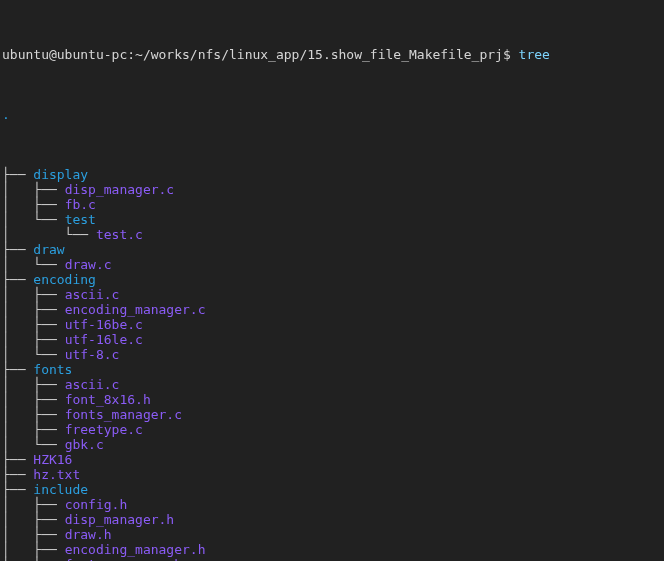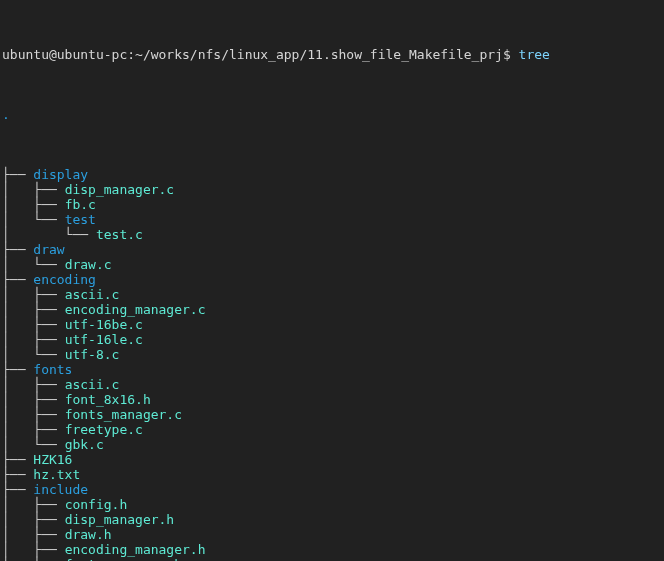--- a/index.html
+++ b/index.html
@@ -32,29 +32,29 @@
   .line {
     height: 15px;
     white-space: pre;
     font-size: 13px;
     line-height: 15px;
   }
 
   .prompt       { color: #d6d6d6; }
   .cmd          { color: #7dd3fc; }
   .dir          { color: #2b9fdf; }
-  .file         { color: #5eead4; }
+  .file         { color: #8b5cf6; }
   .branch       { color: #c6c6c6; }
 </style>
 </head>
 <body>
 
 <div id="terminal">
 
-  <div class="line"><span class="prompt">ubuntu@ubuntu-pc:~/works/nfs/linux_app/11.show_file_Makefile_prj$ </span><span class="cmd">tree</span></div>
+  <div class="line"><span class="prompt">ubuntu@ubuntu-pc:~/works/nfs/linux_app/15.show_file_Makefile_prj$ </span><span class="cmd">tree</span></div>
 
   <div class="line"><span class="dir">.</span></div>
 
   <div id="tree-output"><div class="line"><span class="branch">├── </span><span class="dir">display</span></div><div class="line"><span class="branch">│   ├── </span><span class="file">disp_manager.c</span></div><div class="line"><span class="branch">│   ├── </span><span class="file">fb.c</span></div><div class="line"><span class="branch">│   └── </span><span class="dir">test</span></div><div class="line"><span class="branch">│       └── </span><span class="file">test.c</span></div><div class="line"><span class="branch">├── </span><span class="dir">draw</span></div><div class="line"><span class="branch">│   └── </span><span class="file">draw.c</span></div><div class="line"><span class="branch">├── </span><span class="dir">encoding</span></div><div class="line"><span class="branch">│   ├── </span><span class="file">ascii.c</span></div><div class="line"><span class="branch">│   ├── </span><span class="file">encoding_manager.c</span></div><div class="line"><span class="branch">│   ├── </span><span class="file">utf-16be.c</span></div><div class="line"><span class="branch">│   ├── </span><span class="file">utf-16le.c</span></div><div class="line"><span class="branch">│   └── </span><span class="file">utf-8.c</span></div><div class="line"><span class="branch">├── </span><span class="dir">fonts</span></div><div class="line"><span class="branch">│   ├── </span><span class="file">ascii.c</span></div><div class="line"><span class="branch">│   ├── </span><span class="file">font_8x16.h</span></div><div class="line"><span class="branch">│   ├── </span><span class="file">fonts_manager.c</span></div><div class="line"><span class="branch">│   ├── </span><span class="file">freetype.c</span></div><div class="line"><span class="branch">│   └── </span><span class="file">gbk.c</span></div><div class="line"><span class="branch">├── </span><span class="file">HZK16</span></div><div class="line"><span class="branch">├── </span><span class="file">hz.txt</span></div><div class="line"><span class="branch">├── </span><span class="dir">include</span></div><div class="line"><span class="branch">│   ├── </span><span class="file">config.h</span></div><div class="line"><span class="branch">│   ├── </span><span class="file">disp_manager.h</span></div><div class="line"><span class="branch">│   ├── </span><span class="file">draw.h</span></div><div class="line"><span class="branch">│   ├── </span><span class="file">encoding_manager.h</span></div><div class="line"><span class="branch">│   └── </span><span class="file">fonts_manager.h</span></div></div>
 
   
 
   
 
   

